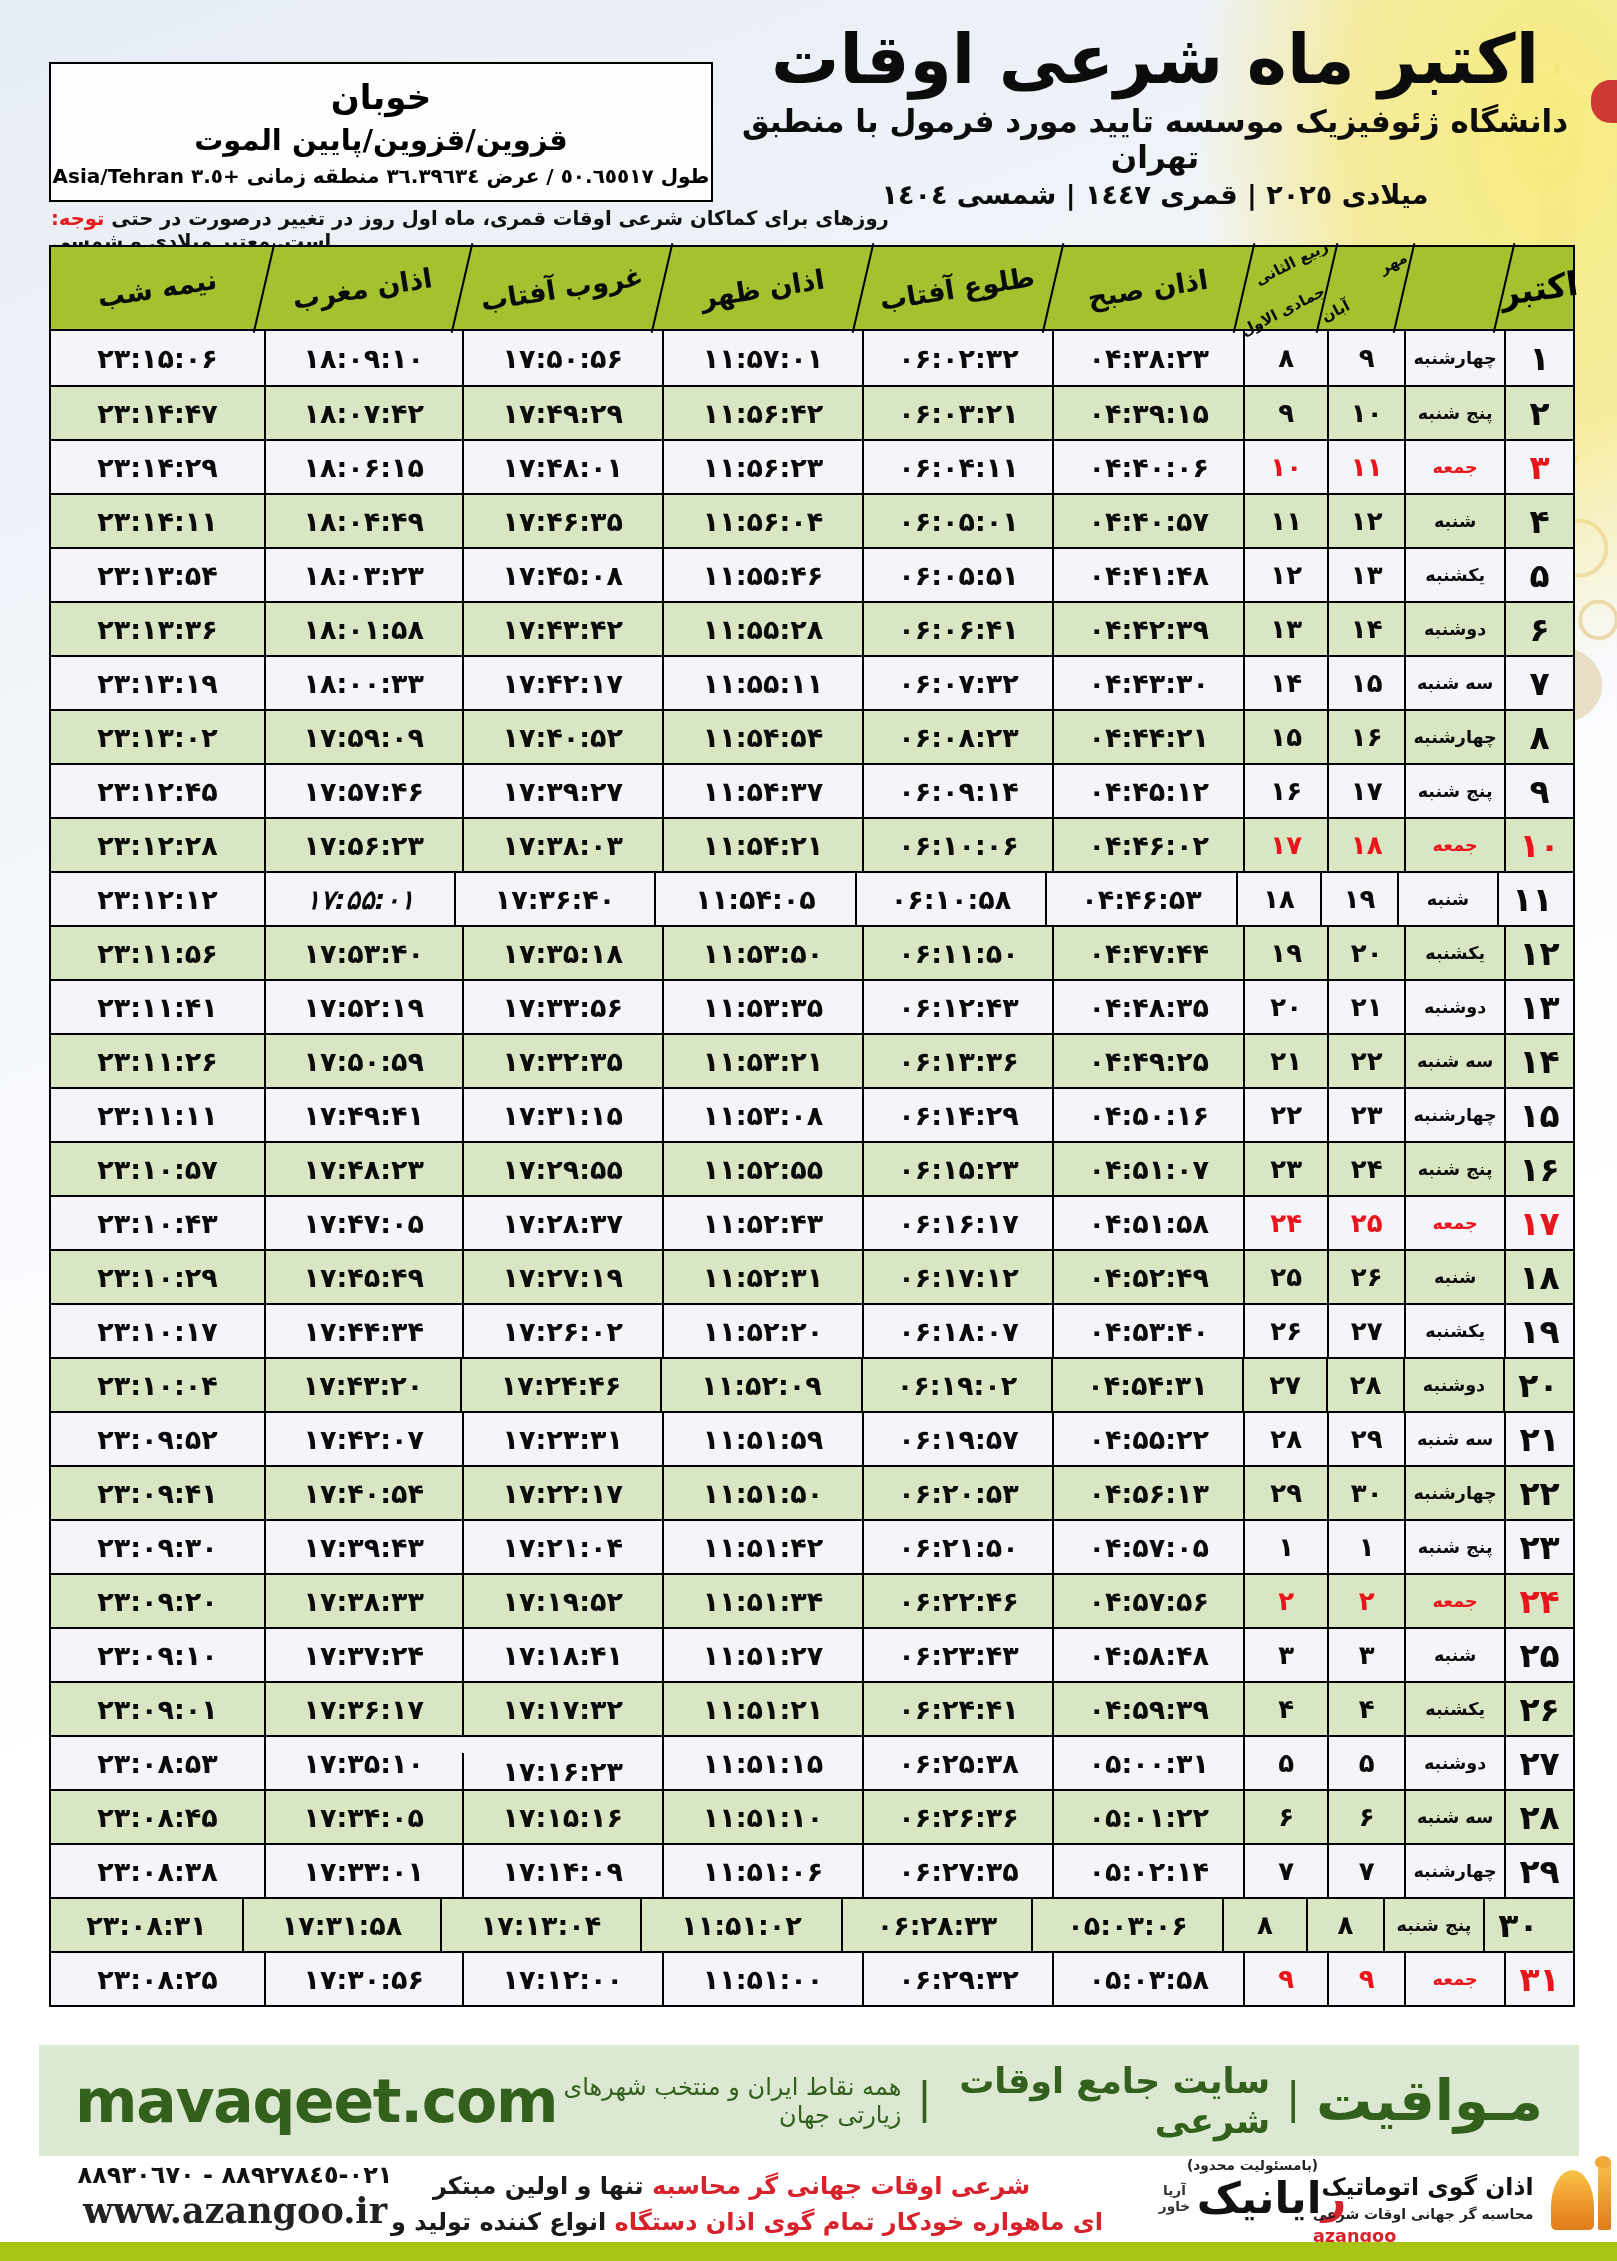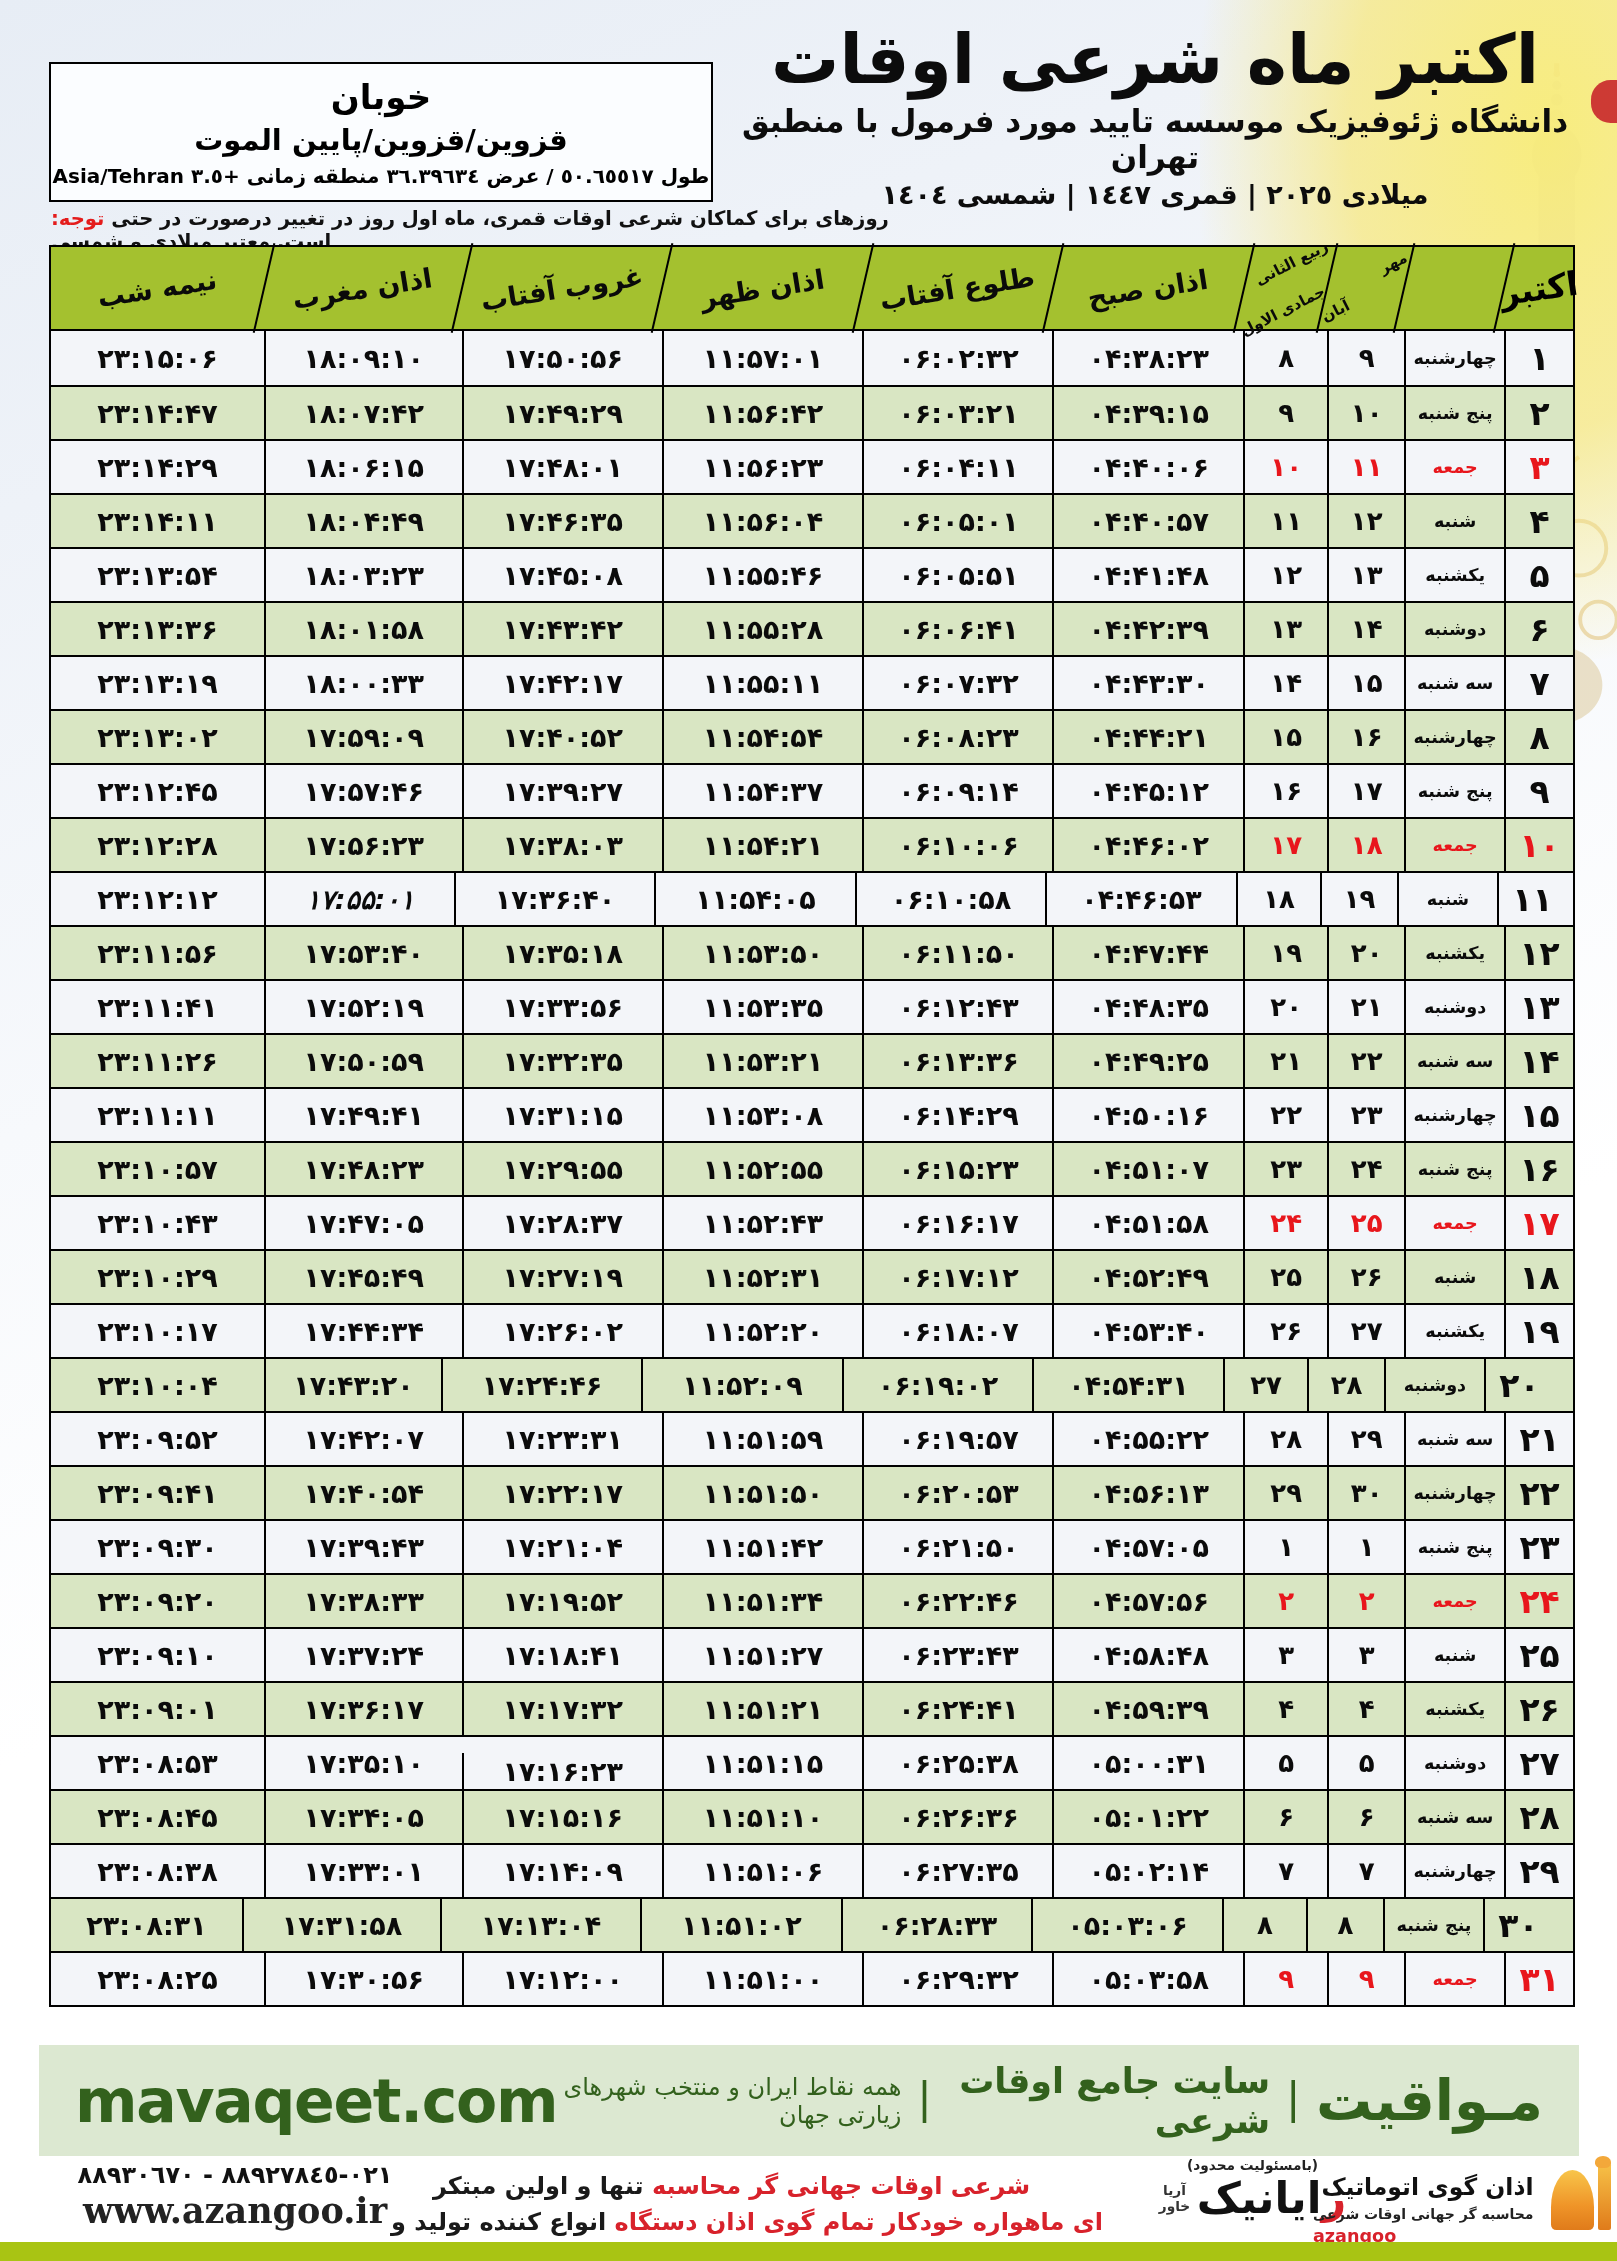--- a/index.html
+++ b/index.html
@@ -388,21 +388,21 @@
           <div class="cell time" dir="ltr" style="width: 201px;">۱۱:۵۲:۲۰</div>
           <div class="cell time" dir="ltr" style="width: 190px;">۰۶:۱۸:۰۷</div>
           <div class="cell time" dir="ltr" style="width: 191px;">۰۴:۵۳:۴۰</div>
           <div class="cell num" dir="ltr" style="width: 84px;">۲۶</div>
           <div class="cell num" dir="ltr" style="width: 77px;">۲۷</div>
           <div class="cell wd" dir="rtl" style="width: 100px;">یکشنبه</div>
           <div class="cell oct" dir="ltr" style="width: 69px;">۱۹</div>
         </div>
         <div class="trow odd">
           <div class="cell time" dir="ltr" style="width: 213px;">۲۳:۱۰:۰۴</div>
-          <div class="cell time" dir="ltr" style="width: 177px;">۱۷:۴۳:۲۰</div>
+          <div class="cell time" dir="ltr" style="width: 196px;">۱۷:۴۳:۲۰</div>
           <div class="cell time" dir="ltr" style="width: 200px;">۱۷:۲۴:۴۶</div>
           <div class="cell time" dir="ltr" style="width: 201px;">۱۱:۵۲:۰۹</div>
           <div class="cell time" dir="ltr" style="width: 190px;">۰۶:۱۹:۰۲</div>
           <div class="cell time" dir="ltr" style="width: 191px;">۰۴:۵۴:۳۱</div>
           <div class="cell num" dir="ltr" style="width: 84px;">۲۷</div>
           <div class="cell num" dir="ltr" style="width: 77px;">۲۸</div>
           <div class="cell wd" dir="rtl" style="width: 100px;">دوشنبه</div>
           <div class="cell oct" dir="ltr" style="width: 69px;">۲۰</div>
         </div>
         <div class="trow even">

